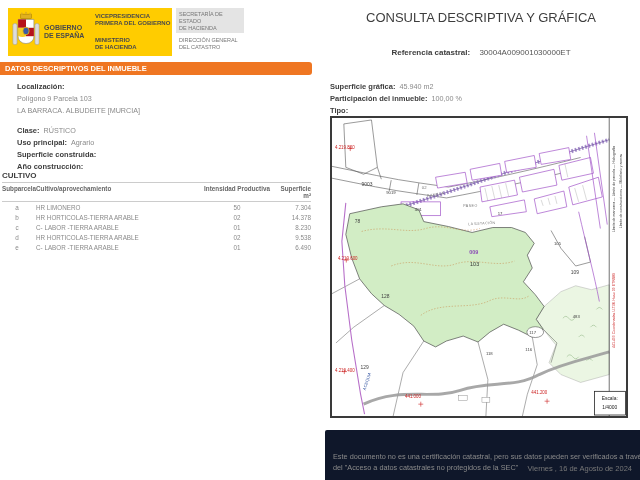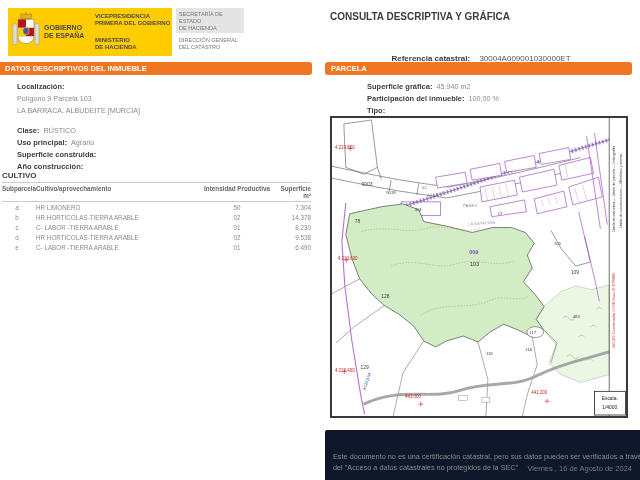--- a/index.html
+++ b/index.html
@@ -8,23 +8,23 @@
   
   .gov-block{position:absolute;left:8px;top:8px;height:48px;display:flex;}
   .gov-yellow{display:flex;align-items:center;background:#FFCC00;width:164px;height:48px;}
   .emblem{width:30px;height:42px;margin-left:3px;flex:0 0 auto;}
   .gob-text{font-size:7px;font-weight:bold;color:#4a4a4a;line-height:1.2;margin-left:3px;width:46px;}
   .dept-text{font-size:6px;font-weight:bold;color:#4a4a4a;line-height:1.15;margin-left:5px;
              display:flex;flex-direction:column;justify-content:space-between;height:38px;width:76px;}
   .sec-col{width:68px;height:48px;margin-left:4px;display:flex;flex-direction:column;font-size:5.5px;color:#777;line-height:1.25;}
   .sec-gray{background:#E4E4E4;height:22px;padding:3px 3px 0 3px;}
   .sec-white{height:17px;padding:4px 3px 0 3px;}
-  .doc-title{position:absolute;left:330px;top:10px;width:302px;text-align:left;
-             font-weight:bold;color:#3d3d3d;font-size:10px;line-height:1.3;}
-  .ref-line{position:absolute;left:330px;top:54px;width:302px;text-align:center;font-size:8px;color:#555;}
+  .doc-title{position:absolute;left:330px;top:10px;width:302px;text-align:center;
+             font-weight:normal;color:#3d3d3d;font-size:13px;line-height:1.3;}
+  .ref-line{position:absolute;left:330px;top:48px;width:302px;text-align:center;font-size:8px;color:#555;}
   .ref-line .lbl{font-weight:bold;color:#3d3d3d;}
   .ref-line .val{margin-left:7px;}
   
   .bar{position:absolute;top:62px;height:13px;background:#EF7622;color:#fff;font-weight:bold;
        font-size:7.5px;line-height:13px;box-sizing:border-box;}
   .bar-left{left:0;width:312px;border-radius:0 3px 3px 0;padding-left:5px;}
   .bar-right{left:325px;width:307px;border-radius:3px;padding-left:6px;}
   
   .datos{position:absolute;left:2px;top:82px;width:308px;font-size:7.5px;}
   .datos .lbl{font-weight:bold;color:#3d3d3d;}
@@ -35,21 +35,21 @@
   .cultivo-title{position:absolute;left:2px;top:171px;font-size:8px;font-weight:bold;color:#3d3d3d;}
   .ctable{position:absolute;left:2px;top:182px;width:309px;font-size:6.3px;color:#8a8a8a;}
   .crow{display:flex;padding:1.6px 0;}
   .chead{font-weight:bold;color:#666;border-top:1px solid #ccc;border-bottom:1px solid #ccc;padding:2px 0;}
   .c-sub{width:30px;text-align:center;flex:0 0 auto;}
   .c-cult{width:170px;text-align:left;flex:0 0 auto;padding-left:4px;box-sizing:border-box;}
   .c-int{width:70px;text-align:center;flex:0 0 auto;}
   .c-sup{width:39px;text-align:right;flex:0 0 auto;}
   
   .parcela-info{position:absolute;left:330px;top:82px;font-size:7.5px;}
-  .parcela-info .line{margin-bottom:3px;margin-left:37px;}
+  .parcela-info .line{margin-bottom:3px;}
   .parcela-info .lbl{font-weight:bold;color:#3d3d3d;margin-right:4px;}
   .parcela-info .val{color:#8a8a8a;font-size:7.2px;}
   .map-frame{position:absolute;left:330px;top:116px;width:298px;height:302px;
              border:2px solid #3a3a3a;box-sizing:border-box;background:#fff;}
   .map-frame svg{display:block;width:100%;height:100%;}
   .disclaimer{position:absolute;left:325px;top:430px;width:332px;background:#0f172a;color:#8a8a8a;
               font-size:7.3px;line-height:1.5;padding:22px 8px;box-sizing:border-box;border-radius:2px;}
   .doc-date{position:absolute;right:8px;top:464px;font-size:7.5px;color:#777;}
 </style>
 </head>
@@ -161,21 +161,20 @@
         <div class="c-sup">9.538</div>
     </div>
     <div class="crow">
       <div class="c-sub">e</div>
         <div class="c-cult">C- LABOR -TIERRA ARABLE</div>
         <div class="c-int">01</div>
         <div class="c-sup">6.490</div>
     </div>
   </div>
 
-  <div class="bar bar-right">PARCELA</div>
 
   <div class="parcela-info">
     <div class="line">
       <span class="lbl">Superficie gráfica:</span><span class="val">45.940 m2</span>
     </div>
     <div class="line">
       <span class="lbl">Participación del inmueble:</span><span class="val">100,00 %</span>
     </div>
     <div class="line">
       <span class="lbl">Tipo:</span>

